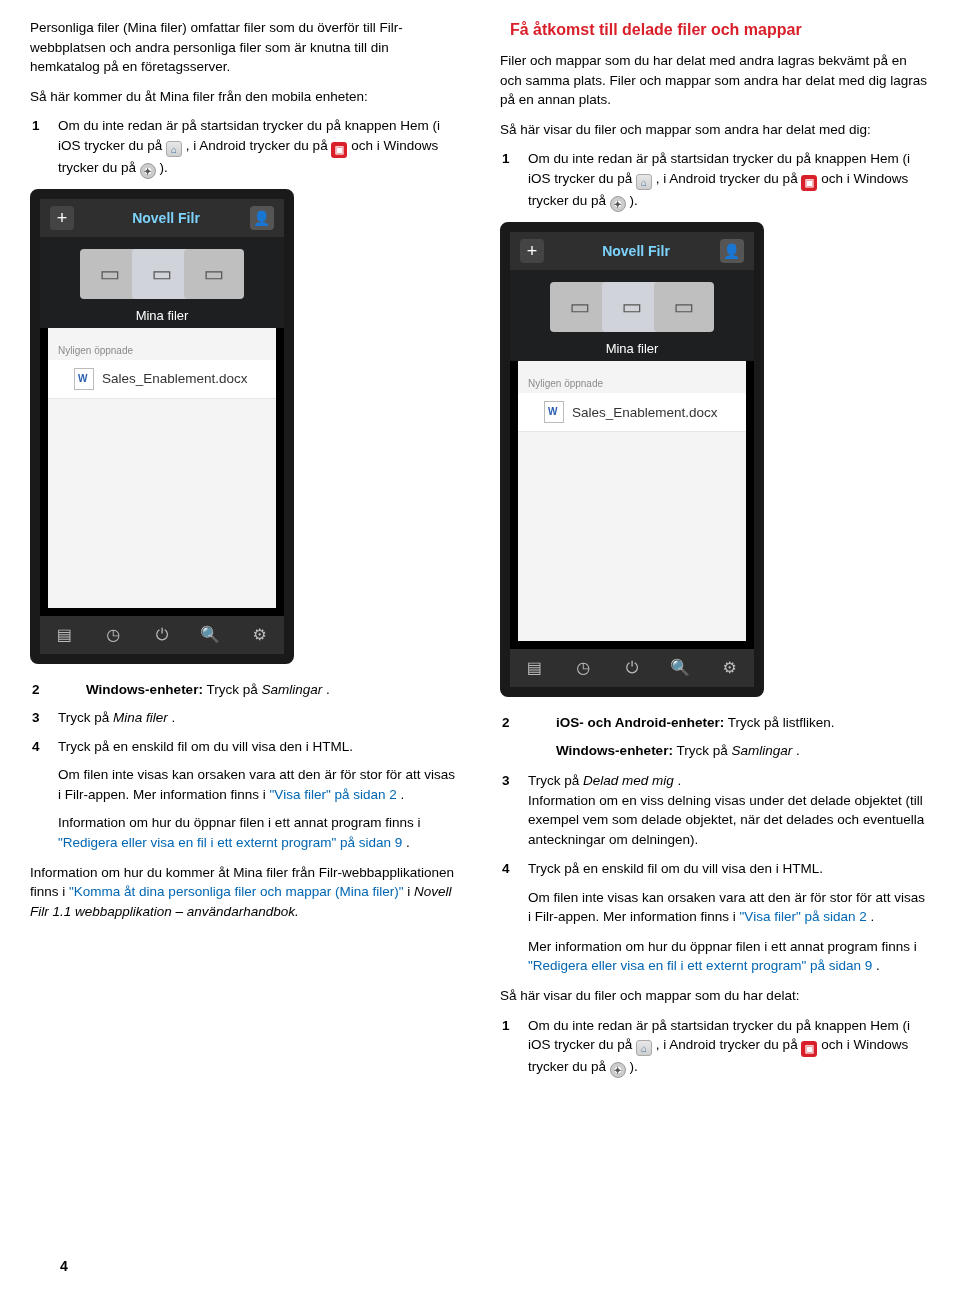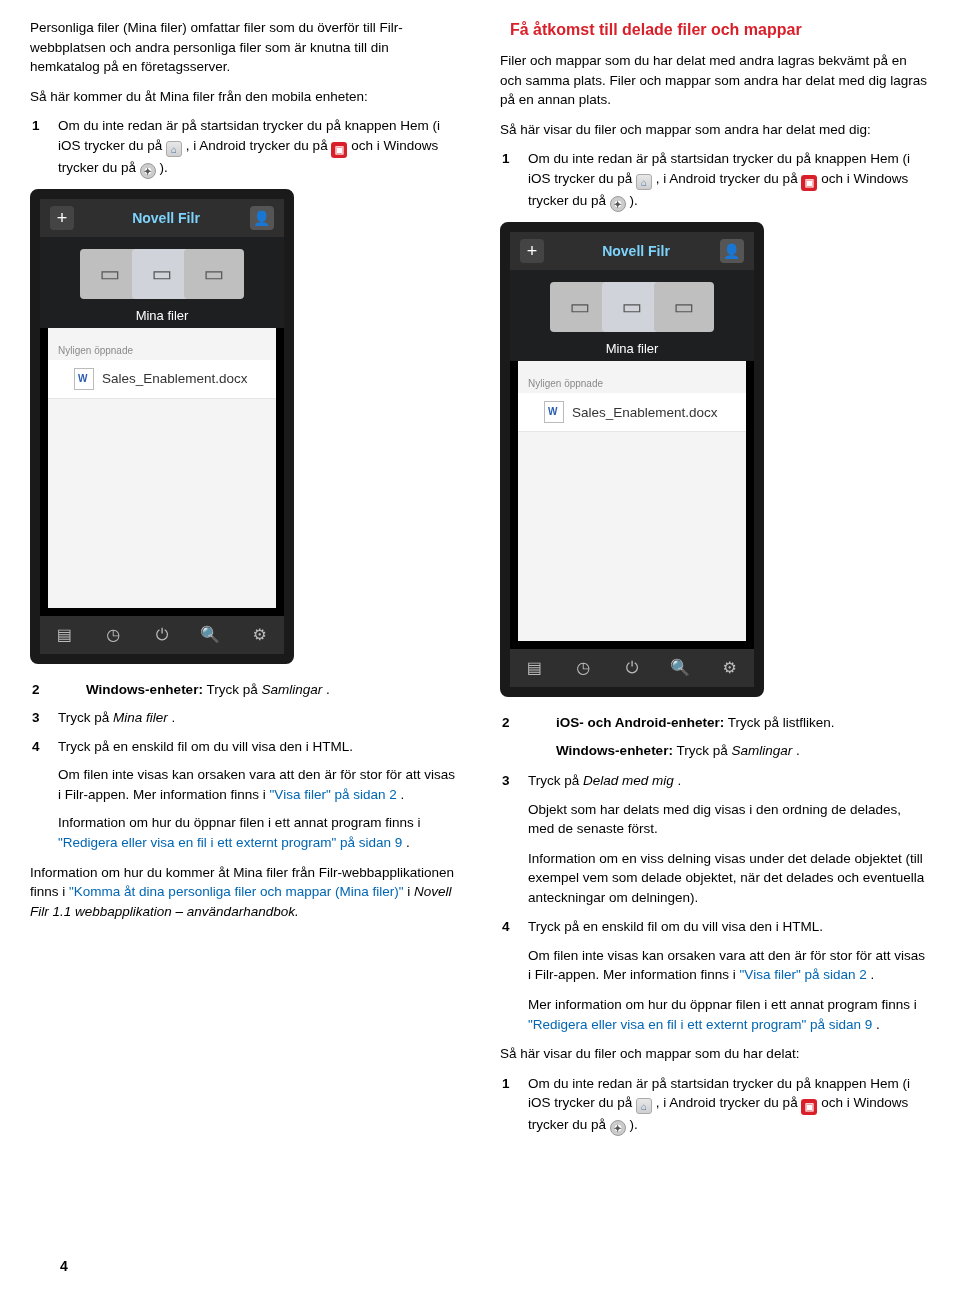--- a/index.html
+++ b/index.html
@@ -235,21 +235,20 @@
           <span> Tryck på </span>
           <em>Samlingar</em>
           <span>.</span>
         </p>
       </li>
       <li>
         <span class="num">3</span>
         <span>Tryck på </span>
         <em>Delad med mig</em>
         <span>.</span>
-        <p style="margin-top:9px;">Objekt som har delats med dig visas i den ordning de delades, med de senaste först.</p>
         <p>Information om en viss delning visas under det delade objektet (till exempel vem som delade objektet, när det delades och eventuella anteckningar om delningen).</p>
       </li>
       <li>
         <span class="num">4</span>
         <span>Tryck på en enskild fil om du vill visa den i HTML.</span>
         <p style="margin-top:9px;">
           <span>Om filen inte visas kan orsaken vara att den är för stor för att visas i Filr-appen. Mer information finns i </span>
           <span class="link">"Visa filer" på sidan 2</span>
           <span>.</span>
         </p>

